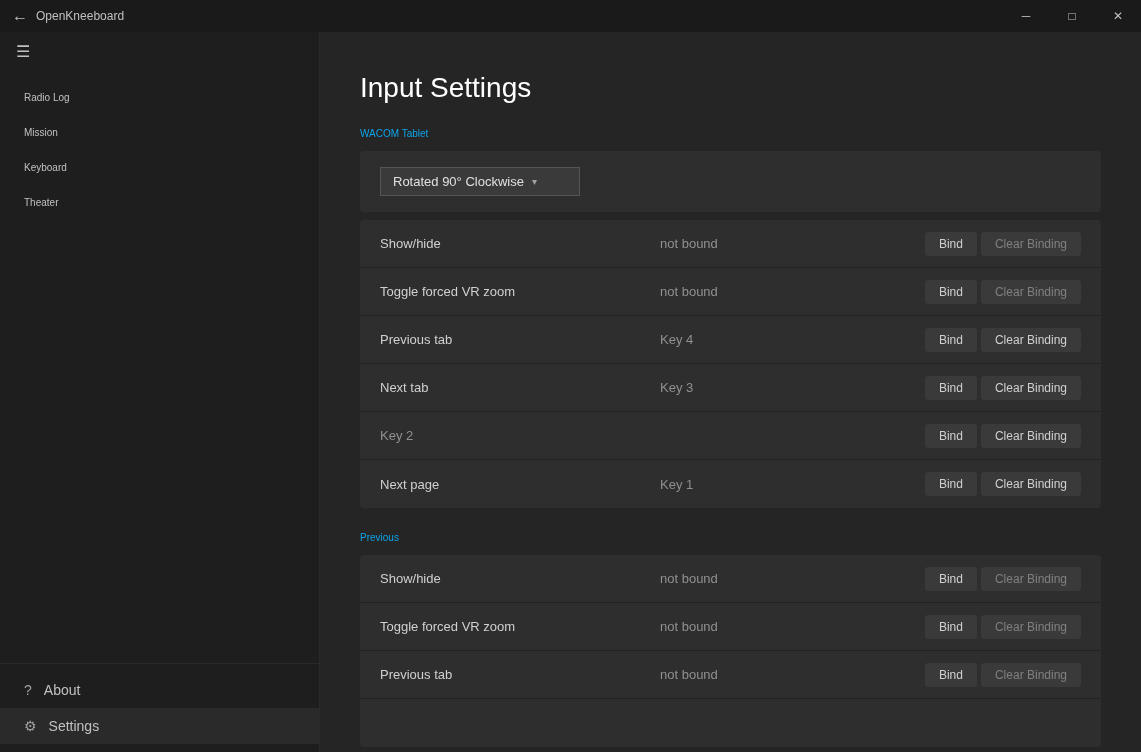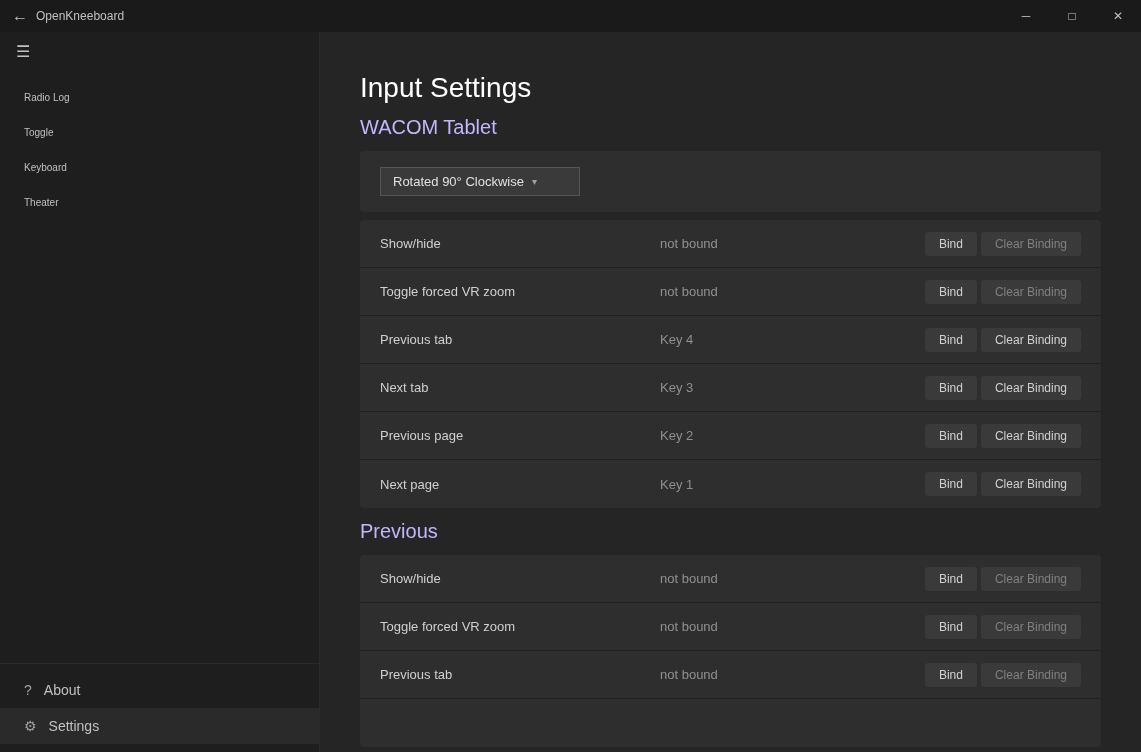--- a/index.html
+++ b/index.html
@@ -121,25 +121,25 @@
       overflow-y: auto;
       padding: 40px 40px 40px 40px;
     }
     .page-title {
       font-size: 28px;
       font-weight: 300;
       color: #ffffff;
       margin-bottom: 6px;
     }
     .section-title {
-      font-size: 20px;
+      font-size: 10px;
       font-weight: 400;
-      color: #c4b5fd;
+      color: #0ea5e9;
       margin-bottom: 12px;
-      margin-top: 12px;
+      margin-top: 24px;
     }
 
     
     .settings-card {
       background: #2e2e2e;
       border-radius: 4px;
       overflow: hidden;
       margin-bottom: 8px;
     }
 
@@ -247,21 +247,21 @@
 
   <div class="sidebar">
     <div class="sidebar-top">
       <span class="hamburger-icon">☰</span>
     </div>
     <nav class="sidebar-nav">
       <div class="sidebar-item">
         <span>Radio Log</span>
       </div>
       <div class="sidebar-item">
-        <span>Toggle</span>
+        <span>Mission</span>
       </div>
       <div class="sidebar-item">
         <span>Keyboard</span>
       </div>
       <div class="sidebar-item">
         <span>Theater</span>
       </div>
     </nav>
     <div class="sidebar-bottom">
       <div class="sidebar-bottom-item">
@@ -319,21 +319,20 @@
       <div class="binding-row">
         <span class="binding-name">Next tab</span>
         <span class="binding-value">Key 3</span>
         <div class="binding-actions">
           <button class="btn-bind">Bind</button>
           <button class="btn-clear active">Clear Binding</button>
         </div>
       </div>
 
       <div class="binding-row">
-        <span class="binding-name">Previous page</span>
         <span class="binding-value">Key 2</span>
         <div class="binding-actions">
           <button class="btn-bind">Bind</button>
           <button class="btn-clear active">Clear Binding</button>
         </div>
       </div>
 
       <div class="binding-row">
         <span class="binding-name">Next page</span>
         <span class="binding-value">Key 1</span>

